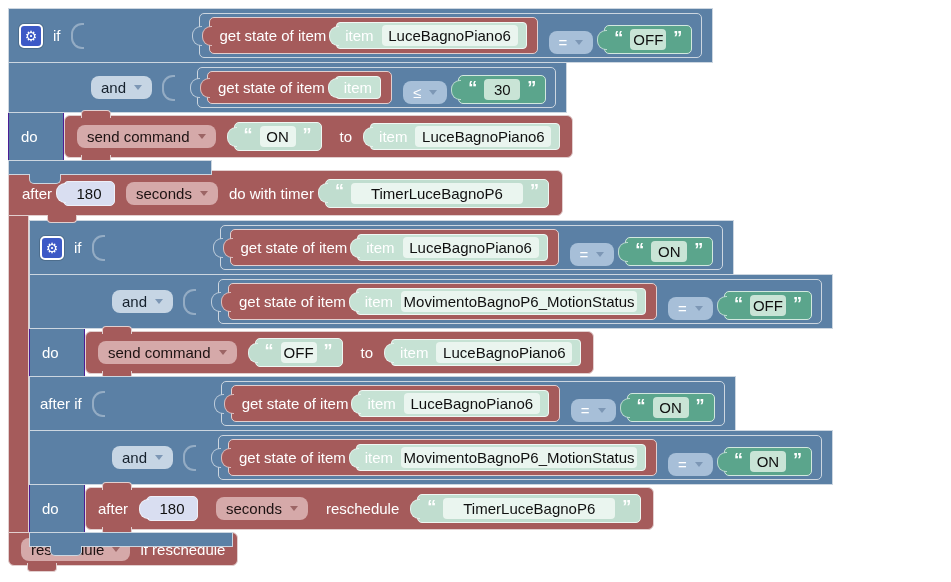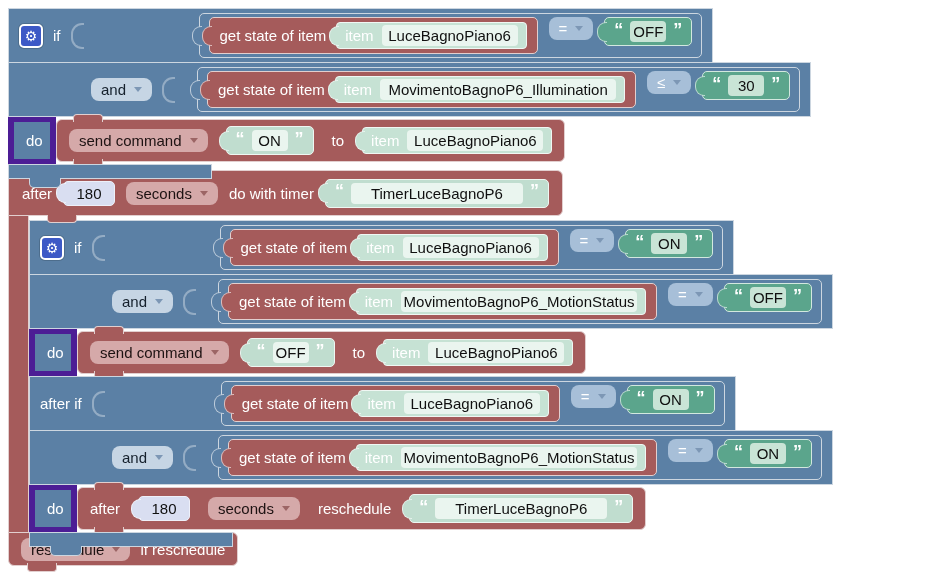--- a/index.html
+++ b/index.html
@@ -8,21 +8,21 @@
 
   
   .brow{background:#5b80a5;border:1px solid #ccd6e0;display:flex;align-items:center;
         gap:10px;width:max-content;min-height:46px;box-sizing:border-box;
         padding:4px 10px;position:relative;}
   .bcol{display:flex;flex-direction:column;align-items:flex-start;}
   .bcol > .brow + .brow, .bcol > * + *{margin-top:-1px;}
   .wlabel{color:#fff;white-space:nowrap;}
 
   .compare{background:#5b80a5;border:1px solid #ccd6e0;border-radius:5px;
-        display:flex;align-items:flex-start;gap:11px;padding:3px 9px;position:relative;}
+        display:flex;align-items:flex-end;gap:11px;padding:3px 9px;position:relative;}
 
   .rblock{background:#a55b5b;border:1px solid #e2cfcf;border-radius:5px;
         display:flex;align-items:center;gap:10px;padding:4px 10px;position:relative;}
 
   .item-shadow{background:#c6e2d4;border:1px solid #f0f7f3;border-radius:4px;
         display:flex;align-items:center;gap:8px;padding:2px 8px;position:relative;}
 
   .gblock{display:flex;align-items:center;gap:7px;border-radius:5px;
         padding:3px 9px;position:relative;}
   .g-real{background:#5ba58c;border:1px solid #d2e8df;}
@@ -64,21 +64,21 @@
 
   
   .stmt{background:#a55b5b;border:1px solid #e2cfcf;border-radius:6px;display:flex;
         align-items:center;gap:18px;padding:6px 12px;position:relative;margin:3px 0;}
   .stmt::before{content:"";position:absolute;top:-6px;left:16px;width:28px;height:7px;
         background:#a55b5b;border:1px solid #e2cfcf;border-bottom:none;border-radius:4px 4px 0 0;}
   .stmt::after{content:"";position:absolute;bottom:-6px;left:16px;width:28px;height:7px;
         background:#a55b5b;border:1px solid #e2cfcf;border-top:none;border-radius:0 0 4px 4px;}
 
   .dorow{display:flex;align-items:stretch;width:max-content;}
-  .dospine{background:#5b80a5;border:6px solid #4c1d95;width:48px;display:flex;
+  .dospine{background:#5b80a5;border:1px solid #4c1d95;width:56px;display:flex;
         align-items:center;box-sizing:border-box;padding-left:12px;}
 
   .rail{background:#5b80a5;border:1px solid #ccd6e0;height:13px;width:202px;position:relative;}
   .rail::after{content:"";position:absolute;left:20px;top:100%;width:30px;height:9px;
         background:#5b80a5;border:1px solid #ccd6e0;border-top:none;
         border-radius:0 0 5px 5px;z-index:3;}
 
   
   #outer-if{position:absolute;left:8px;top:8px;z-index:2;}
   #after-top{position:absolute;left:8px;top:170px;z-index:1;}
@@ -142,21 +142,20 @@
         <span>and</span>
         <span class="caret"></span>
       </div>
       <span class="seam"></span>
       <span class="sp2"></span>
       <div class="compare vtab">
         <div class="rblock vtab">
           <span class="wlabel">get state of item</span>
           <div class="item-shadow vtab">
             <span class="wlabel">item</span>
-            <span class="field f-inlight f-mov">MovimentoBagnoP6_Illumination</span>
           </div>
         </div>
         <div class="dd dd-op">
           <span>≤</span>
           <span class="caret"></span>
         </div>
         <div class="gblock g-real vtab">
           <span class="quote">“</span>
           <span class="field f-ingreen f-small">30</span>
           <span class="quote">”</span>

